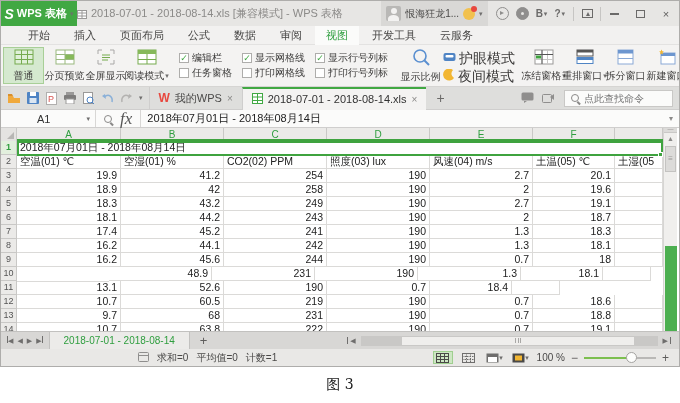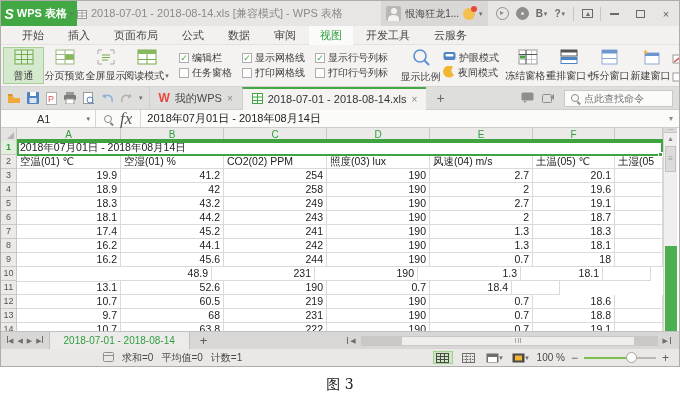--- a/index.html
+++ b/index.html
@@ -33,39 +33,39 @@
   .tbsep{width:1px;height:14px;background:#c6c5c3;}
   .winbtns{display:flex;align-items:center;flex:0 0 auto;}
   .wb{width:26px;height:25px;display:flex;align-items:center;justify-content:center;color:#5f5e5d;font-size:11px;}
   .wb .bar{width:9px;height:2px;background:#6b6a69;}
   .wb .box{width:9px;height:8px;border:1.5px solid #6b6a69;}
   .wb.up .ub{width:11px;height:9px;border:1px solid #6b6a69;position:relative;}
   .wb.up .ub::after{content:"";position:absolute;left:3px;top:1.5px;border-bottom:4px solid #6b6a69;border-left:2.5px solid transparent;border-right:2.5px solid transparent;}
 
   
   .menubar{position:absolute;left:0;top:25px;width:100%;height:19px;background:#f2f1f0;
-    display:flex;align-items:center;padding-left:10px;gap:2px;border-bottom:1px solid #e3e2e1;}
+    display:flex;align-items:center;padding-left:16px;gap:2px;border-bottom:1px solid #e3e2e1;}
   .mtab{font-size:11px;color:#474645;padding:2px 11px;}
   .mtab.active{color:#2f9e3f;background:#fbfbfa;}
 
   
   .ribbon{position:absolute;left:0;top:44px;width:100%;height:42px;background:#f4f3f2;
     border-bottom:1px solid #d6d5d3;display:flex;align-items:stretch;padding:2px 2px;}
   .rsep{width:1px;background:#dcdbd9;margin:3px 3px;}
   .rbtn{width:41px;display:flex;flex-direction:column;align-items:center;justify-content:center;gap:2px;
     font-size:10px;color:#3c3b3a;border:1px solid transparent;white-space:nowrap;}
   .rbtn.ractive{background:#d5e9cf;border-color:#a8cf97;}
   .rbtn .lbl{display:flex;align-items:center;gap:1px;}
   .dar{font-size:7px;color:#6f6e6d;}
   .tgwrap{display:flex;gap:2px;padding:3px 2px;}
   .tgcol{display:flex;flex-direction:column;justify-content:space-around;}
   .tgrow{display:flex;align-items:center;gap:3px;font-size:10px;color:#3c3b3a;padding:0 4px;white-space:nowrap;}
   .cb{width:10px;height:10px;background:#fff;border:1px solid #aeadab;font-size:9px;line-height:8px;color:#41a843;text-align:center;font-weight:bold;}
   .modecol{display:flex;flex-direction:column;justify-content:space-around;padding:3px 2px;}
-  .moderow{display:flex;align-items:flex-start;gap:3px;font-size:10px;color:#3c3b3a;white-space:nowrap;}
+  .moderow{display:flex;align-items:flex-start;gap:3px;font-size:14px;color:#3c3b3a;white-space:nowrap;}
   .guardcol{display:flex;flex-direction:column;justify-content:space-around;padding:3px 1px;}
 
   
   .tabrow{position:absolute;left:0;top:86px;width:100%;height:23px;background:#dededc;
     display:flex;align-items:center;border-bottom:1px solid #cfcecd;}
   .qa{display:flex;align-items:center;gap:6px;padding:0 6px;flex:0 0 auto;}
   .qa span{display:inline-flex;}
   .doctab{height:23px;display:flex;align-items:center;gap:5px;padding:0 9px;font-size:11px;color:#4a4948;flex:0 0 auto;border-left:1px solid #cfcecd;}
   .doctab .x{color:#8b8a89;font-size:10px;}
   .doctab.active{background:#f4f3f2;border-top:2px solid #41a843;color:#333;}
@@ -123,21 +123,21 @@
   .addsheet{font-size:13px;color:#5f5e5d;padding:0 10px;}
   .hscroll{display:flex;align-items:center;flex:1;margin:0 8px 0 130px;color:#6f6e6d;font-size:7px;gap:2px;}
   .htrack{flex:1;height:10px;background:#c9c8c6;position:relative;margin:0 3px;}
   .hthumb{position:absolute;left:14%;top:1px;height:8px;width:78%;background:#efeeec;display:flex;align-items:center;justify-content:center;gap:1.5px;}
   .hthumb i{display:block;width:1px;height:5px;background:#a9a8a6;}
   .vbar{display:inline-block;width:1px;height:7px;background:#6f6e6d;}
 
   
   .statusbar{position:absolute;left:0;top:348px;width:100%;height:17px;background:#e9e8e6;
     display:flex;align-items:center;font-size:10px;color:#4a4948;}
-  .stleft{display:flex;align-items:center;gap:8px;padding-left:102px;}
+  .stleft{display:flex;align-items:center;gap:8px;padding-left:102px;margin-left:35px;}
   .stright{margin-left:auto;display:flex;align-items:center;gap:6px;padding-right:10px;}
   .vic{width:20px;height:13px;border:1px solid transparent;display:flex;align-items:center;justify-content:center;}
   .vic.on{background:#cde6c3;border-color:#9fcf8f;}
   .ztrack{width:72px;height:2px;background:#b9b8b6;position:relative;}
   .zfill{position:absolute;left:0;top:0;height:2px;width:60%;background:#7cbf4f;}
   .zhandle{position:absolute;left:58%;top:-5px;width:11px;height:11px;border-radius:50%;background:#fdfdfc;border:1px solid #a4a3a1;}
   .zpm{font-size:12px;color:#5f5e5d;}
 
   
   .caption{position:absolute;left:0;top:367px;width:100%;height:36px;background:#fff;

